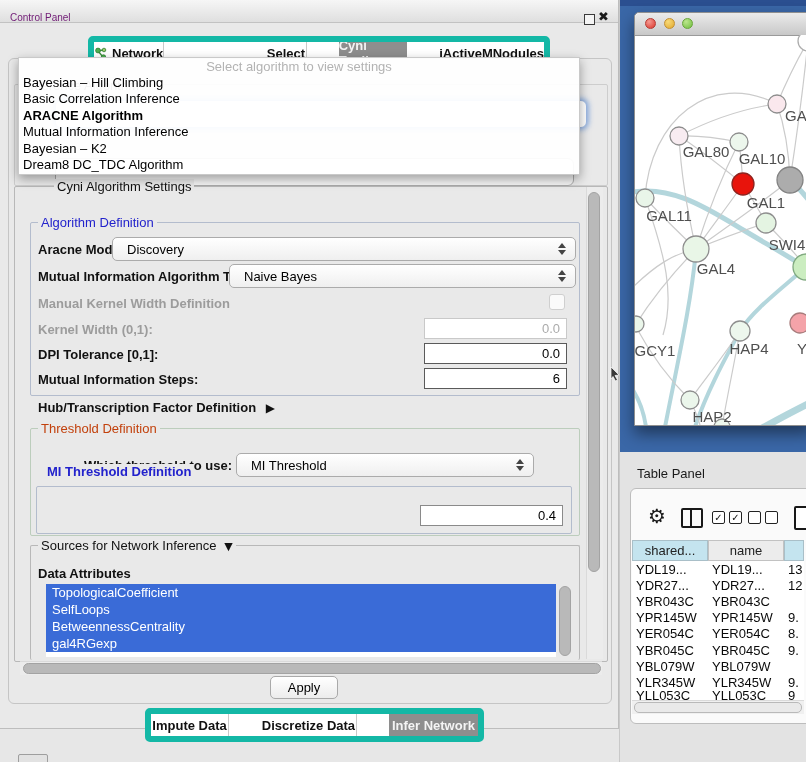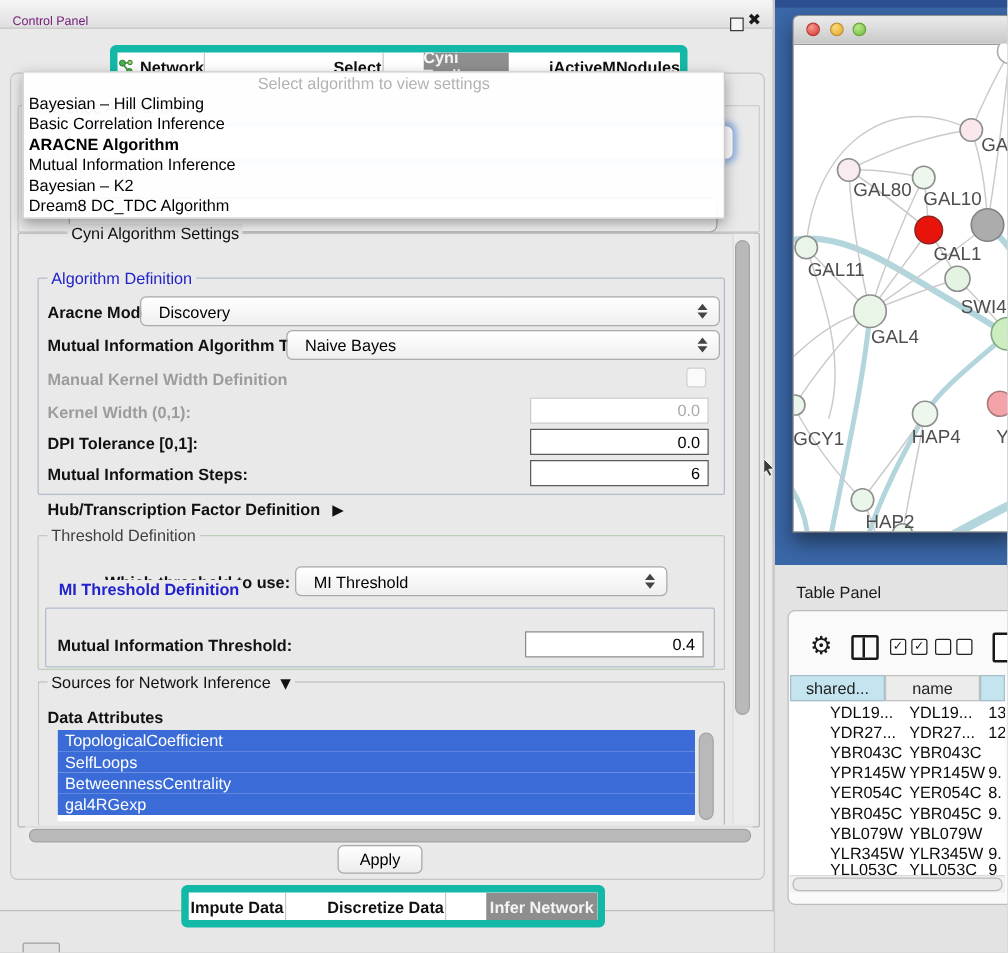--- a/index.html
+++ b/index.html
@@ -31,21 +31,21 @@
   
   .popup{left:18px;top:57px;width:560px;height:116px;background:rgba(255,255,255,0.94);
          border:1px solid #C9C9C9;box-shadow:0 4px 10px rgba(0,0,0,.35);z-index:20;}
   .pop-ph{height:17px;line-height:17px;text-align:center;color:#B3B3B3;font-size:13px;}
   .pop-it{height:16.4px;line-height:16.4px;padding-left:4px;font-size:13px;color:#000;}
   .pop-it.bold{font-weight:bold;}
   
   .grp{border:1px solid #B8B8B8;border-radius:2px;}
   .grp-t{background:#E9E9E9;padding:0 3px;font-size:13px;}
   .t-blue{color:#2222CC;}
-  .t-green{color:#404040;}
+  .t-green{color:#c2410c;}
   .lbl{font-weight:bold;font-size:13px;color:#111;white-space:nowrap;}
   .lbl.dis{color:#9C9C9C;}
   
   .combo{background:linear-gradient(#FFFFFF,#EFEFEF);border:1px solid #ABABAB;border-radius:5px;
          display:flex;align-items:center;box-sizing:border-box;}
   .combo-txt{padding-left:14px;font-size:13px;color:#000;flex:1;}
   .spin{width:14px;display:flex;flex-direction:column;align-items:center;gap:2px;margin-right:6px;}
   .spin i{display:block;width:0;height:0;border-left:4px solid transparent;border-right:4px solid transparent;}
   .spin .up{border-bottom:5px solid #444;}
   .spin .dn{border-top:5px solid #444;}
@@ -83,21 +83,21 @@
   .colsic:before{content:"";position:absolute;left:7px;top:0;width:2px;height:16px;background:#181818;}
   .cb{width:11px;height:11px;border:1.5px solid #222;border-radius:2px;display:inline-flex;align-items:center;
       justify-content:center;font-size:10px;font-weight:bold;color:#111;background:#fff;
       font-family:"DejaVu Sans",sans-serif;line-height:1;}
   .docic{width:16px;height:20px;border:2px solid #181818;border-radius:2px;background:#fff;}
   .tbl{left:632px;top:540px;width:172px;background:#fff;}
   .th{height:21px;display:flex;align-items:center;justify-content:center;font-size:13px;color:#222;
       box-sizing:border-box;border:1px solid #A9BFC8;}
   .th.blue{background:#C4E4EF;}
   .th.gray{background:#ECECEC;border-color:#C2C2C2;}
-  .tr{height:16.2px;display:flex;font-size:13px;color:#0a0a0a;align-items:center;margin-left:28px;}
+  .tr{height:16.2px;display:flex;font-size:13px;color:#0a0a0a;align-items:center;}
   .td{overflow:hidden;white-space:nowrap;}
   svg text{font-family:"Liberation Sans",sans-serif;}
 </style>
 </head>
 <body>
 
 <div id="root">
 
   <div class="abs cp-win"></div>
   <div class="abs cp-titlebar"></div>
@@ -207,21 +207,20 @@
     <span class="combo-txt">MI Threshold</span>
     <span class="spin">
         <i class="up"></i>
         <i class="dn"></i>
       </span>
   </div>
 
   <div class="abs grp" style="left:36px;top:486px;width:534px;height:46px;border-color:#B3BCCD;"></div>
   <div class="abs grp-t t-blue" style="left:44px;top:464px;font-weight:bold;">MI Threshold Definition</div>
 
-  <div class="abs lbl" style="left:46px;top:509px;">Mutual Information Threshold:</div>
   <div class="abs fld" style="left:420px;top:505px;width:143px;height:21px;border-color:#8A8A8A;">
     <span>0.4</span>
   </div>
 
   <div class="abs grp" style="left:30px;top:545px;width:548px;height:114px;border-bottom:none;"></div>
   <div class="abs grp-t" style="left:38px;top:538px;">
     <span>Sources for Network Inference</span>
     <span style="font-family:'DejaVu Sans',sans-serif;font-size:11px;margin-left:4px;">▼</span>
   </div>
   <div class="abs lbl" style="left:38px;top:566px;">Data Attributes</div>

